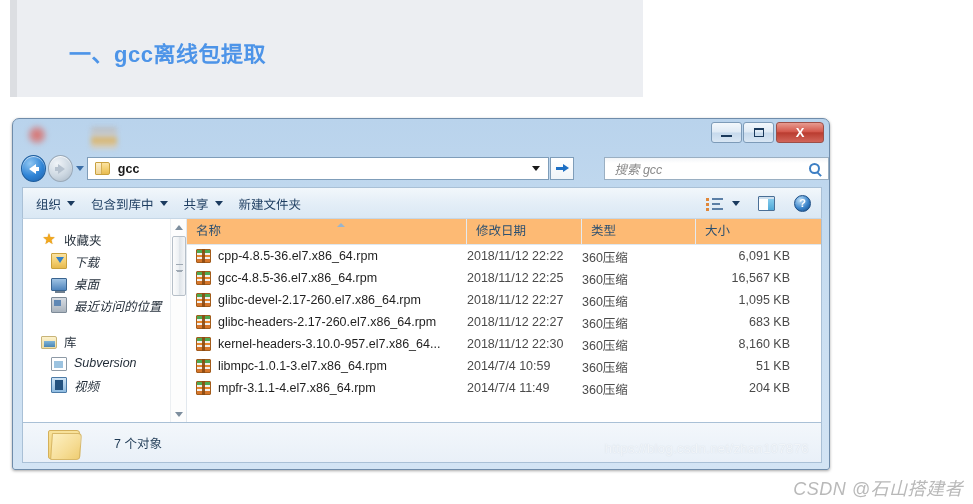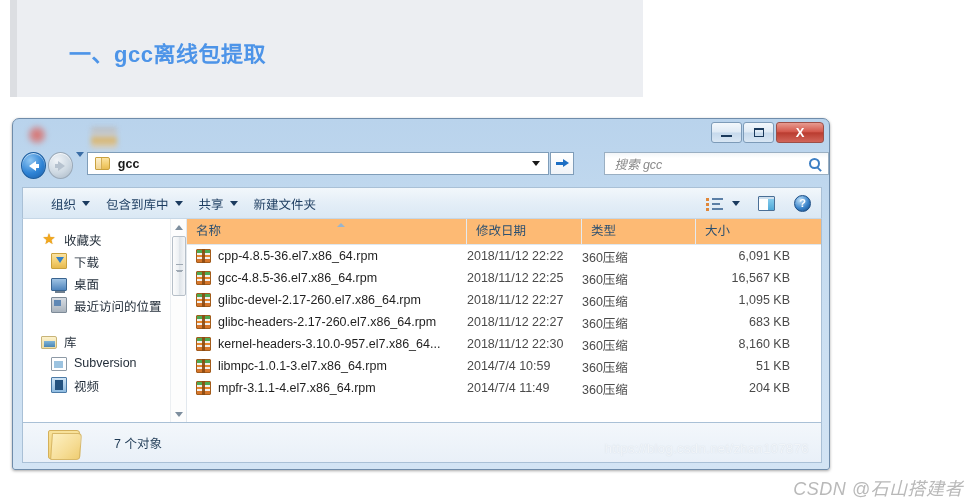--- a/index.html
+++ b/index.html
@@ -118,21 +118,21 @@
   .max-glyph { display:block; width: 10px; height: 9px; border: 1px solid #1b3a5c; border-top-width: 2px; box-sizing: border-box;}
 
   
   .addressbar-row {
     position: absolute;
     left: 0;
     top: 33px;
     width: 100%;
     height: 33px;
     display: flex;
-    align-items: flex-start;
+    align-items: center;
   }
   .nav-btn {
     width: 25px;
     height: 25px;
     border-radius: 50%;
     margin-left: 9px;
     display: flex;
     align-items: center;
     justify-content: center;
     position: relative;
@@ -306,21 +306,21 @@
   }
   .tb-item {
     font-size: 12.5px;
     color: #1b3b5f;
     padding: 0 8px;
     display: flex;
     align-items: center;
     height: 100%;
     white-space: nowrap;
   }
-  .tb-item:first-child { margin-left: 20px; text-align: right; }
+  .tb-item:first-child { margin-left: 5px; text-align: right; }
   .tb-caret {
     width: 0; height: 0;
     border-left: 4px solid transparent;
     border-right: 4px solid transparent;
     border-top: 5px solid #1b3b5f;
     margin-left: 6px;
   }
   .tb-right {
     margin-left: auto;
     display: flex;
@@ -404,21 +404,21 @@
   .nav-list { padding-top: 9px; }
   .nav-item {
     display: flex;
     align-items: center;
     height: 22px;
     padding-left: 18px;
     font-size: 12.5px;
     color: #1f2a36;
     white-space: nowrap;
   }
-  .nav-item.child { padding-left: 28px; }
+  .nav-item.child { padding-left: 28px; font-style: italic; }
   .nav-item.spacer { height: 14px; }
   .nav-label { margin-left: 7px; }
 
   .ico { width: 16px; height: 16px; position: relative; flex: 0 0 16px; }
   .ico-star {
     color: #f2a81d;
     font-size: 15px;
     line-height: 16px;
     text-align: center;
     text-shadow: 0 0 1px #c9820f;

